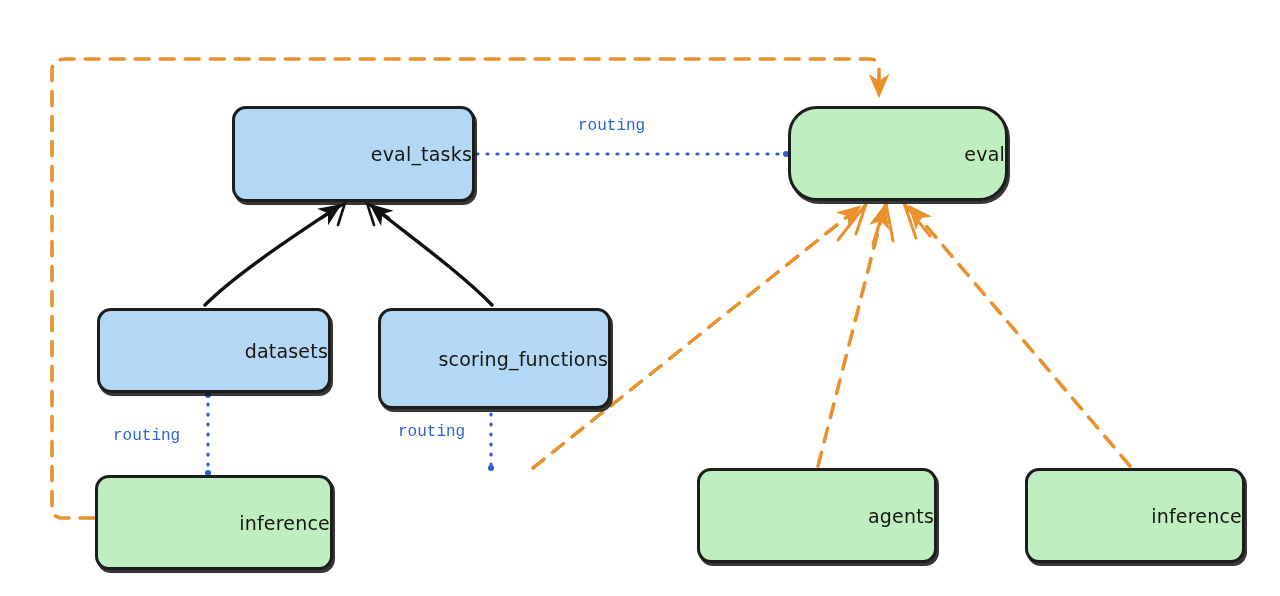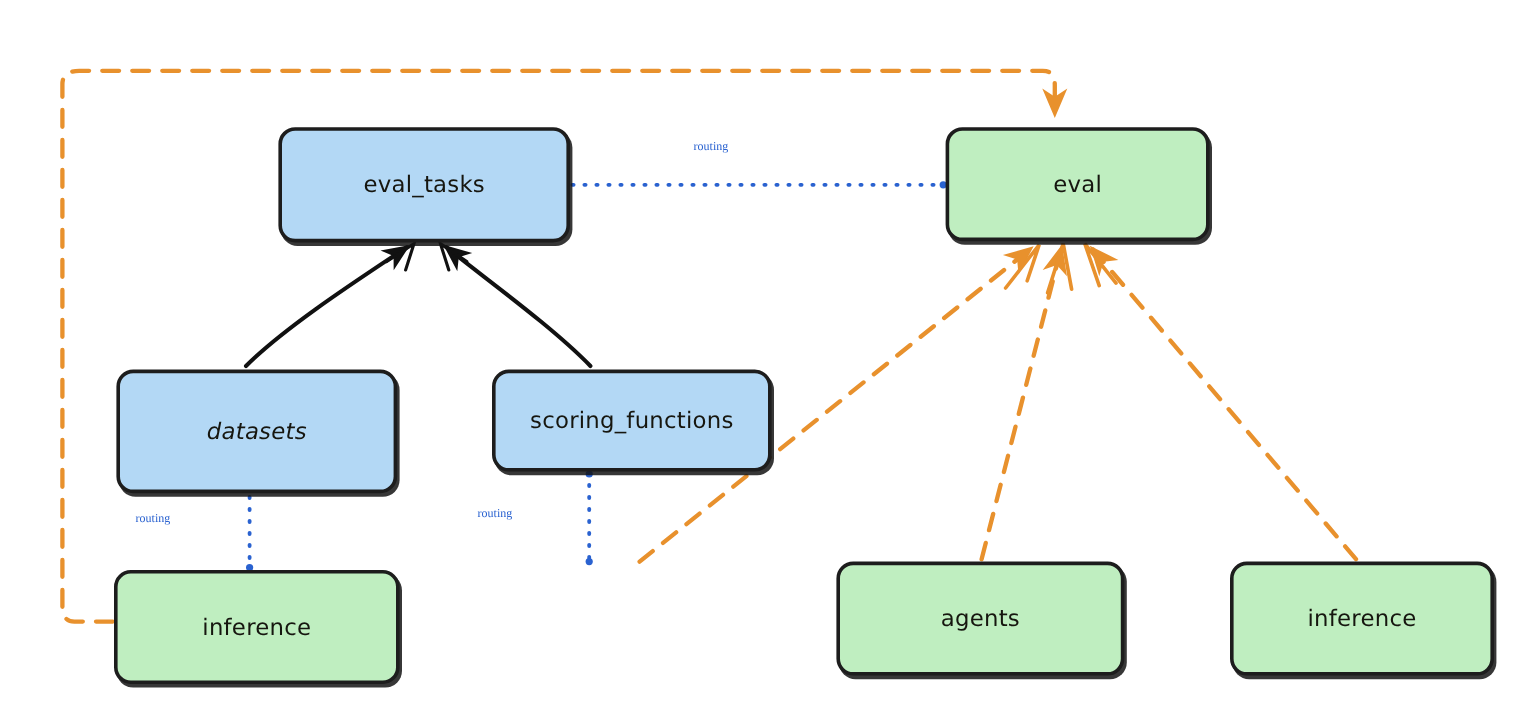--- a/index.html
+++ b/index.html
@@ -24,33 +24,33 @@
     width: 1280px;
     height: 596px;
   }
   .node {
     position: absolute;
     box-sizing: border-box;
     border: 3px solid #1d1d1d;
     border-radius: 14px;
     display: flex;
     align-items: center;
-    justify-content: center;
+    justify-content: flex-end;
     font-family: "DejaVu Sans", sans-serif;
     font-size: 19px;
     color: #16160f;
     letter-spacing: 0.2px;
     box-shadow: 2px 3px 0 rgba(20,20,20,0.85);
   }
   .node.blue  { background: #b3d8f5; }
   .node.green { background: #bfeec0; }
   .edge-label {
     position: absolute;
-    font-family: Liberation Serif, serif;
-    font-size: 10px;
+    font-family: Liberation Mono, monospace;
+    font-size: 16px;
     color: #2a62d0;
     white-space: nowrap;
   }
 </style>
 </head>
 <body>
 
 <div id="canvas">
 
   <svg id="edges" viewBox="0 0 1280 596" xmlns="http://www.w3.org/2000/svg">
@@ -109,29 +109,29 @@
       <path d="M1130,466 L911,208" fill="none" stroke="#e8912d" stroke-width="3.6" stroke-linecap="round" stroke-dasharray="14 11" marker-end="url(#arrow-orange)"></path>
       <path d="M930,236 L904,203 L916,238" fill="none" stroke="#e8912d" stroke-width="3" stroke-linecap="round"></path>
     </g>
 
   </svg>
 
   <div class="node blue" style="left:232px; top:106px; width:243px; height:96px;">
     <span>eval_tasks</span>
   </div>
 
-  <div class="node green" style="left:788px; top:106px; width:220px; height:95px;">
+  <div class="node green" style="left:788px; top:106px; width:220px; height:95px;border-radius:29px;">
     <span>eval</span>
   </div>
 
-  <div class="node blue" style="left:97px; top:308px; width:234px; height:103px;font-style:italic;">
+  <div class="node blue" style="left:97px; top:308px; width:234px; height:85px;">
     <span>datasets</span>
   </div>
 
-  <div class="node blue" style="left:378px; top:308px; width:233px; height:85px;margin-left:32px;">
+  <div class="node blue" style="left:378px; top:308px; width:233px; height:101px;">
     <span>scoring_functions</span>
   </div>
 
   <div class="node green" style="left:95px; top:475px; width:238px; height:95px;">
     <span>inference</span>
   </div>
 
 
   <div class="node green" style="left:697px; top:468px; width:240px; height:95px;">
     <span>agents</span>

